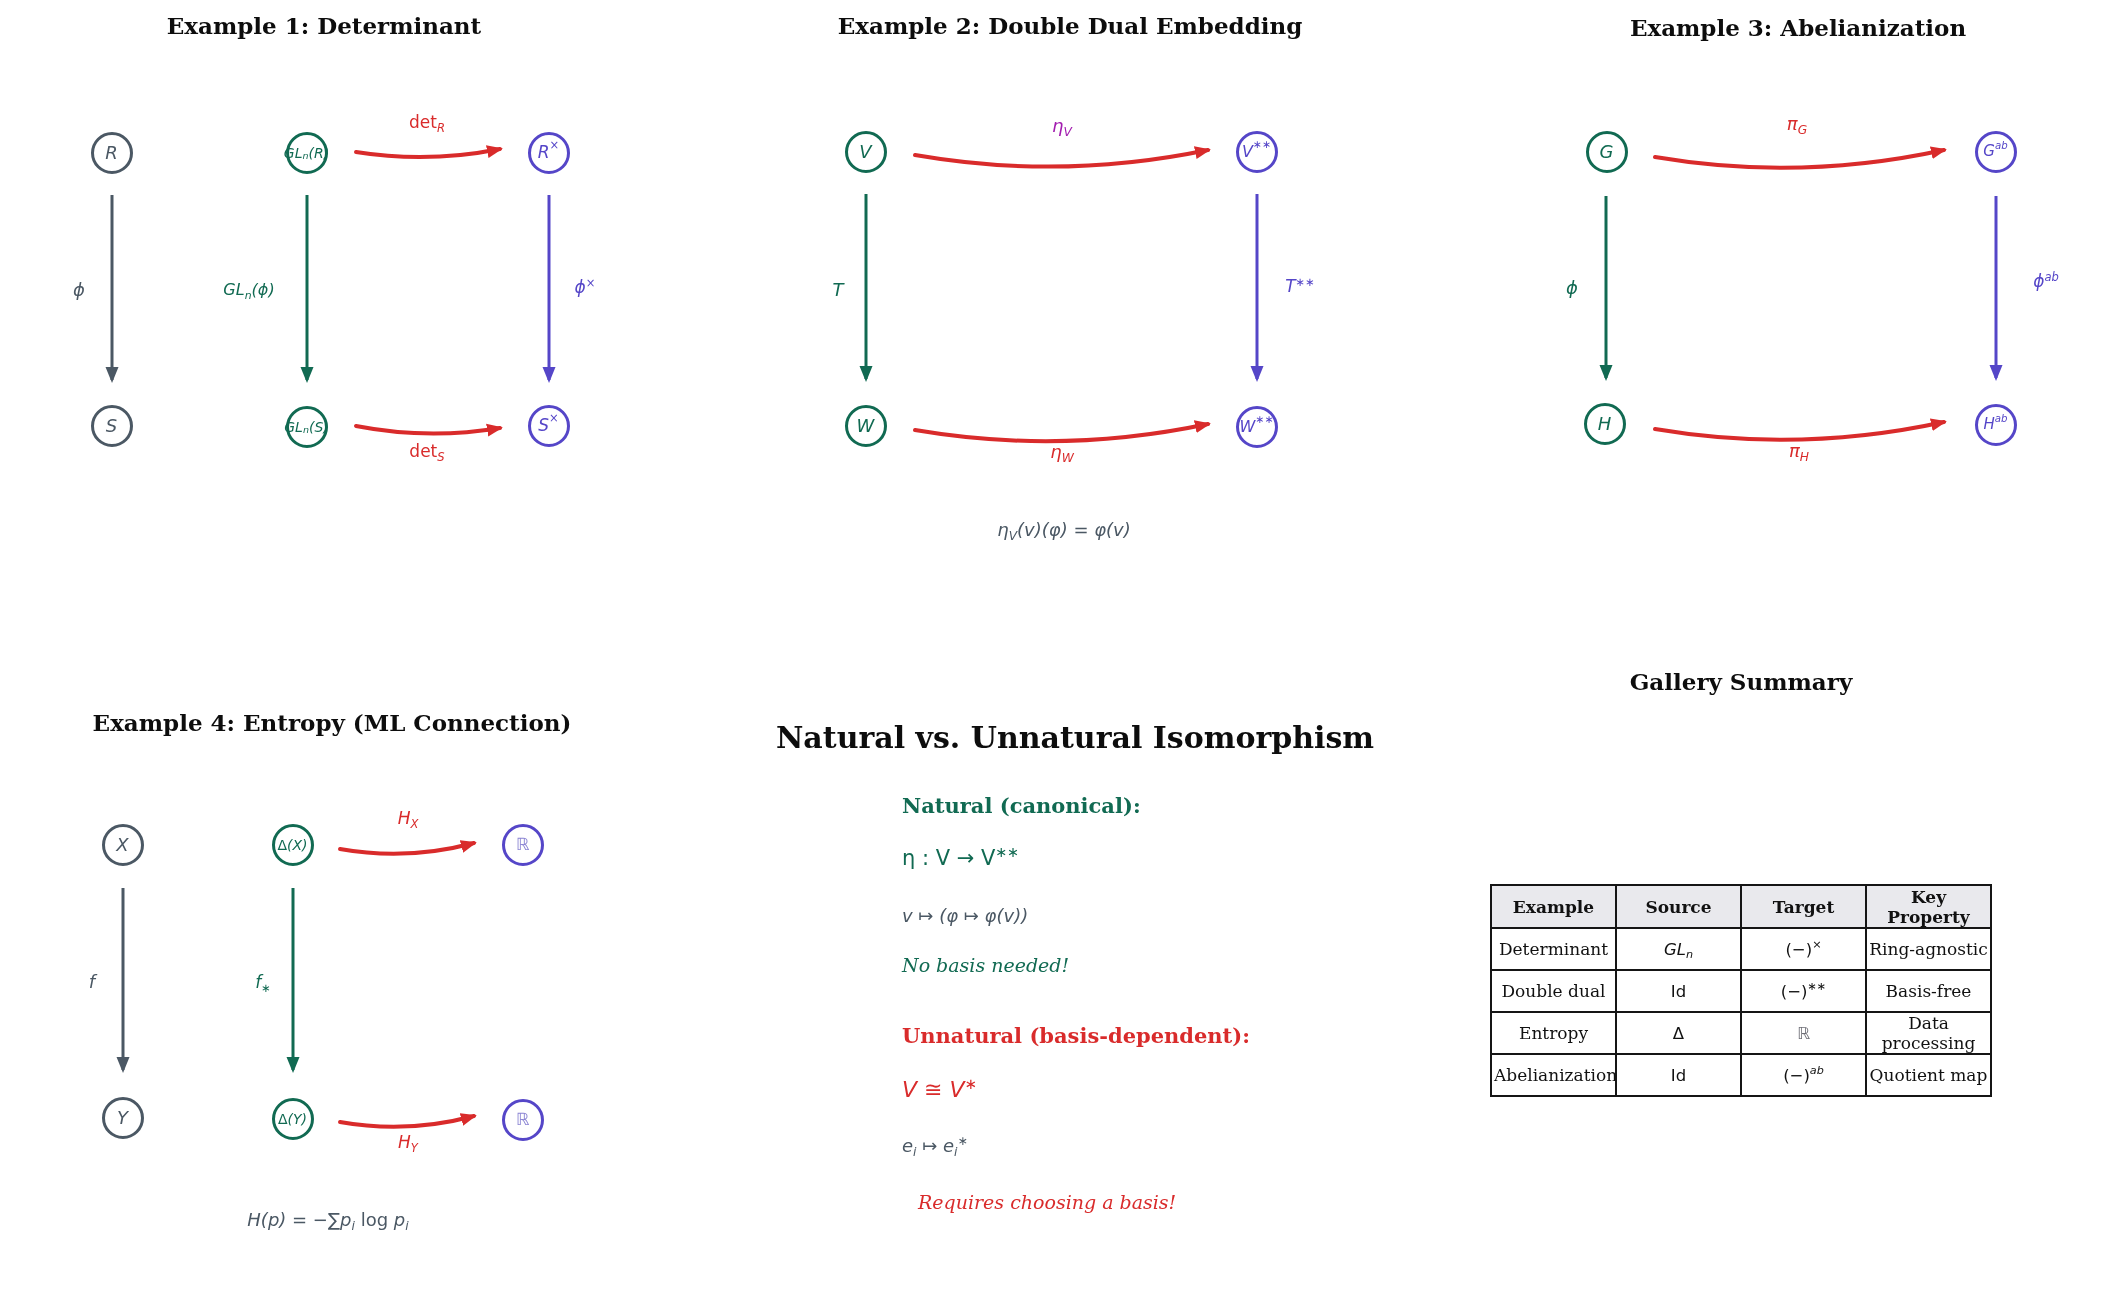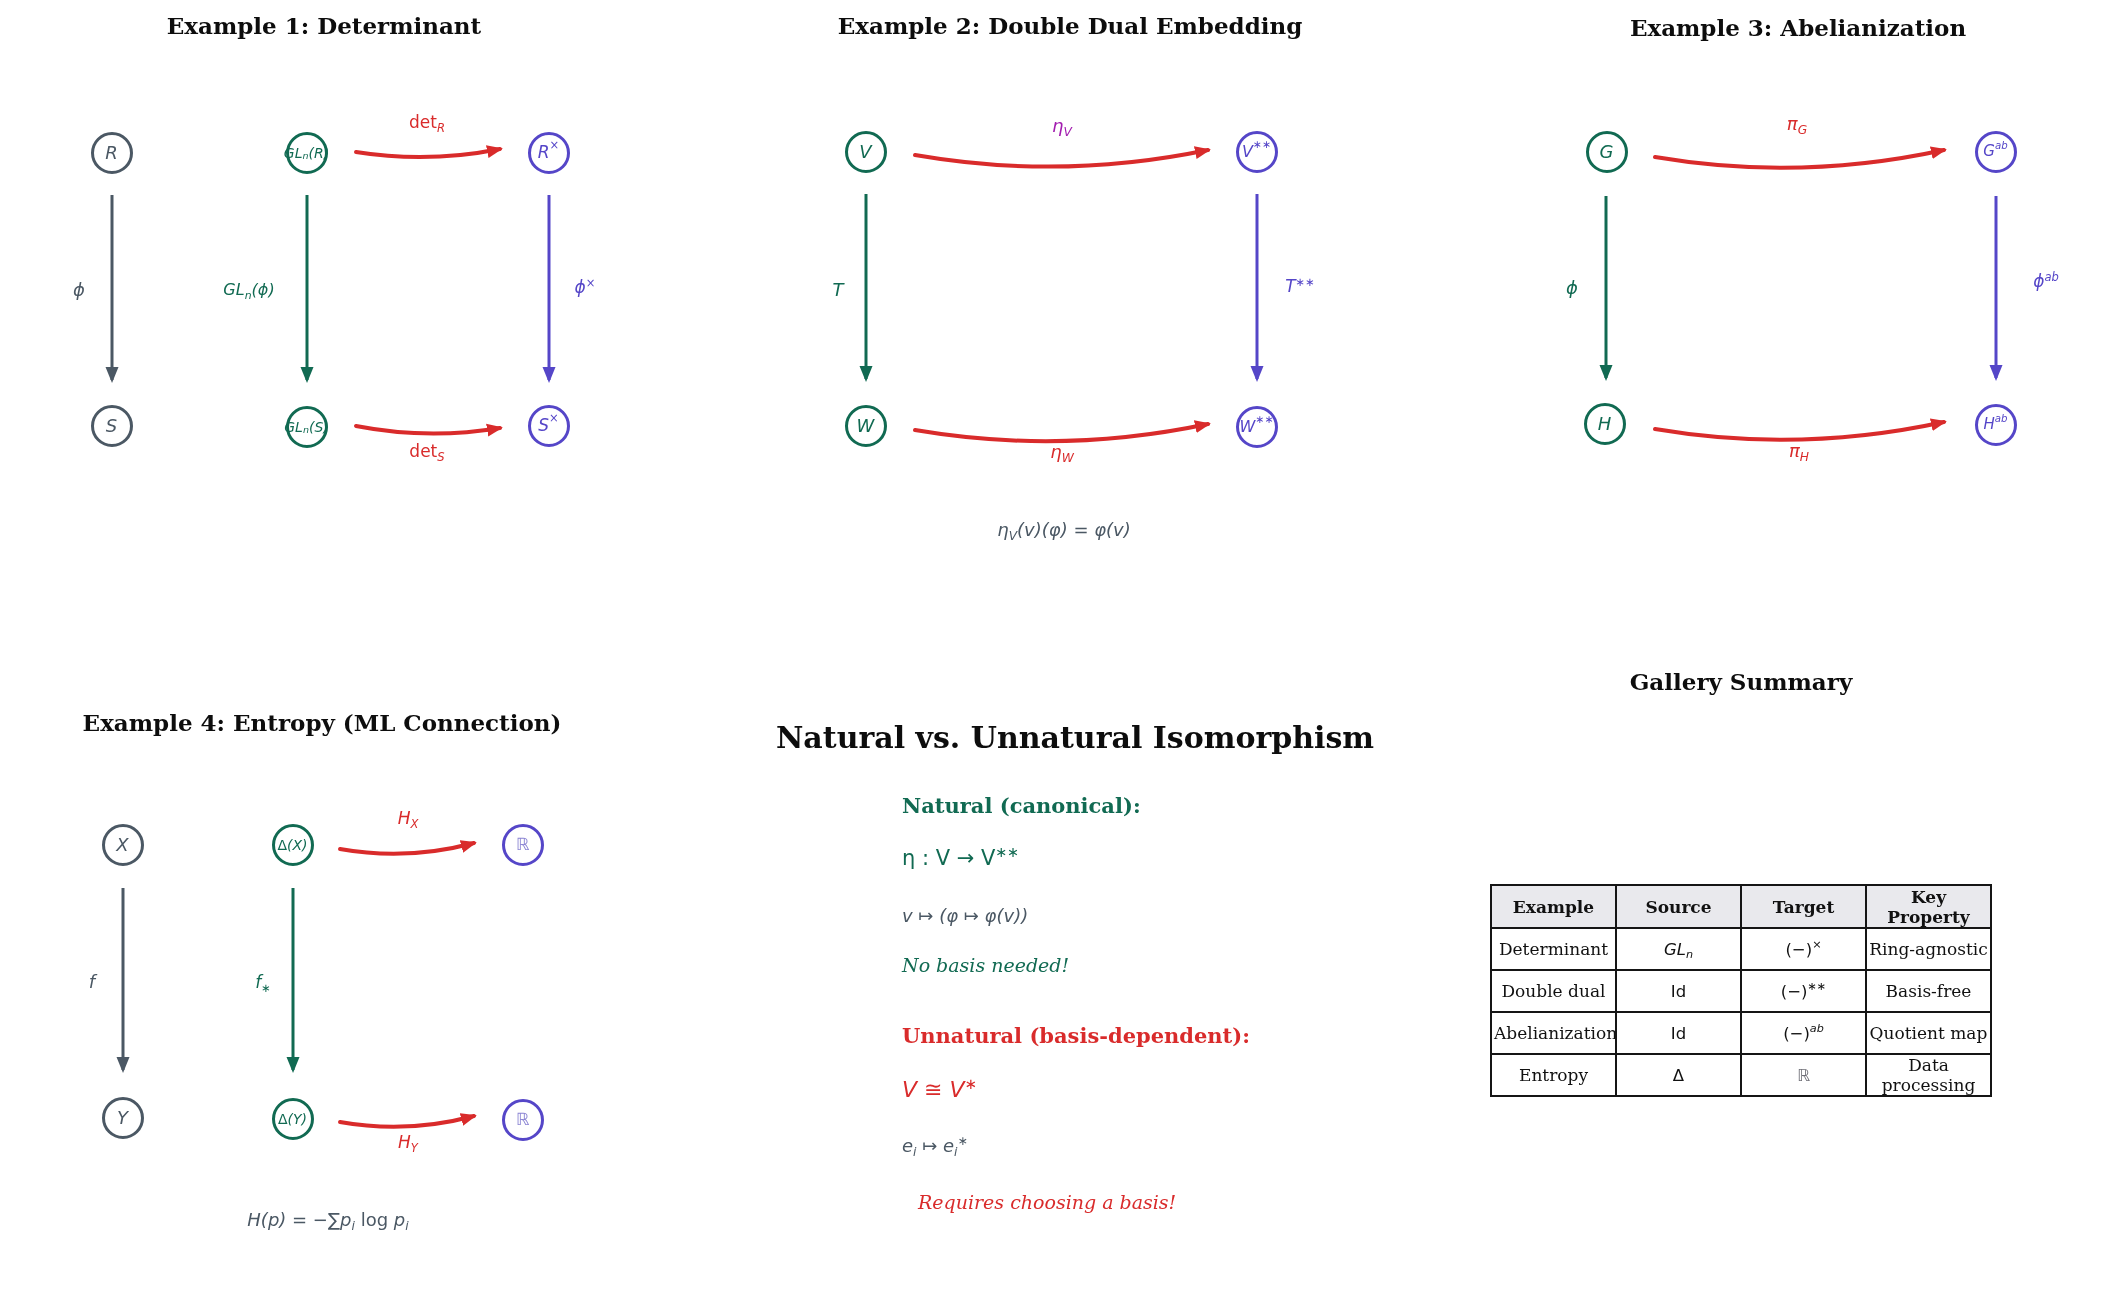--- a/index.html
+++ b/index.html
@@ -58,21 +58,21 @@
       <path d="M 915 430 Q 1061.5 455 1208 424" fill="none" stroke="#d92b2b" stroke-width="4" stroke-linecap="round" marker-end="url(#ah-red)"></path>
       <path d="M 1655 157 Q 1799.5 181.5 1944 150" fill="none" stroke="#d92b2b" stroke-width="4" stroke-linecap="round" marker-end="url(#ah-red)"></path>
       <path d="M 1655 429 Q 1799.5 453.5 1944 422" fill="none" stroke="#d92b2b" stroke-width="4" stroke-linecap="round" marker-end="url(#ah-red)"></path>
       <path d="M 340 849 Q 407 861 474 843" fill="none" stroke="#d92b2b" stroke-width="4" stroke-linecap="round" marker-end="url(#ah-red)"></path>
       <path d="M 340 1122 Q 407 1134 474 1116" fill="none" stroke="#d92b2b" stroke-width="4" stroke-linecap="round" marker-end="url(#ah-red)"></path>
     </svg>
 
   <div class="ptitle" style="left:324px;top:25px">Example 1: Determinant</div>
   <div class="ptitle" style="left:1070px;top:25px">Example 2: Double Dual Embedding</div>
   <div class="ptitle" style="left:1798px;top:27px">Example 3: Abelianization</div>
-  <div class="ptitle" style="left:322px;top:722px">Example 4: Entropy (ML Connection)</div>
+  <div class="ptitle" style="left:332px;top:722px">Example 4: Entropy (ML Connection)</div>
   <div class="ptitle" style="left:1075px;top:737px;font-size:30px">Natural vs. Unnatural Isomorphism</div>
   <div class="ptitle" style="left:1741px;top:681px">Gallery Summary</div>
 
   <div id="summary-table">
     <table id="summary-tbl">
         <thead>
           <tr>
             <th>Example</th>
             <th>Source</th>
             <th>Target</th>
@@ -86,30 +86,30 @@
             <td class="math"><span style="font-style: normal;">(−)</span><span class="sup" style="font-style: normal;">×</span></td>
             <td>Ring-agnostic</td>
           </tr>
           <tr>
             <td>Double dual</td>
             <td class="math"><span style="font-style: normal;">Id</span></td>
             <td class="math"><span style="font-style: normal;">(−)</span><span class="sup" style="font-style: normal;">∗∗</span></td>
             <td>Basis-free</td>
           </tr>
           <tr>
+            <td>Entropy</td>
+            <td class="math"><span style="font-style: normal;">Δ</span></td>
+            <td class="math"><span class="gseg" style="font-style: normal;">ℝ</span></td>
+            <td>Data processing</td>
+          </tr>
+          <tr>
             <td>Abelianization</td>
             <td class="math"><span style="font-style: normal;">Id</span></td>
             <td class="math"><span style="font-style: normal;">(−)</span><span class="sup" style="font-style: italic;">ab</span></td>
             <td>Quotient map</td>
-          </tr>
-          <tr>
-            <td>Entropy</td>
-            <td class="math"><span style="font-style: normal;">Δ</span></td>
-            <td class="math"><span class="gseg" style="font-style: normal;">ℝ</span></td>
-            <td>Data processing</td>
           </tr>
         </tbody>
       </table>
   </div>
 <div class="node" style="left: 90.5px; top: 131.5px; border-color: rgb(75, 88, 100); color: rgb(75, 88, 100); font-size: 18px;">
       <span style="font-style: italic;">R</span>
     </div>
     <div class="node" style="left: 285.5px; top: 131.5px; border-color: rgb(17, 106, 82); color: rgb(17, 106, 82); font-size: 14px;">
       <span style="font-style: italic;">GL</span>
       <span class="sub" style="font-style: italic;">n</span>

